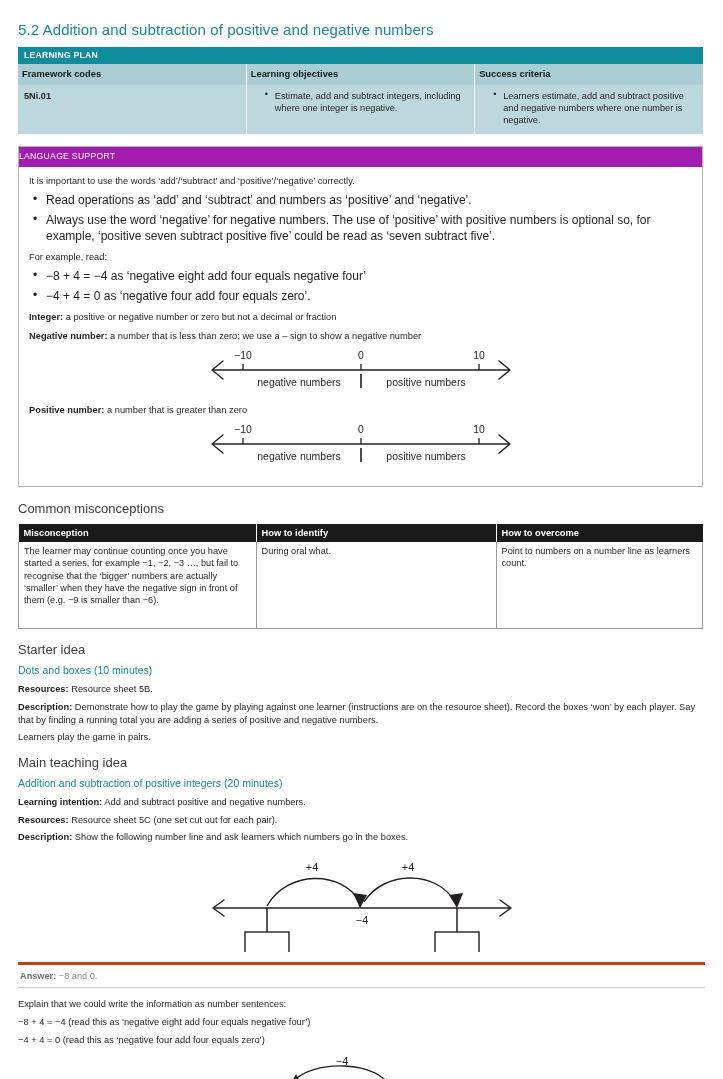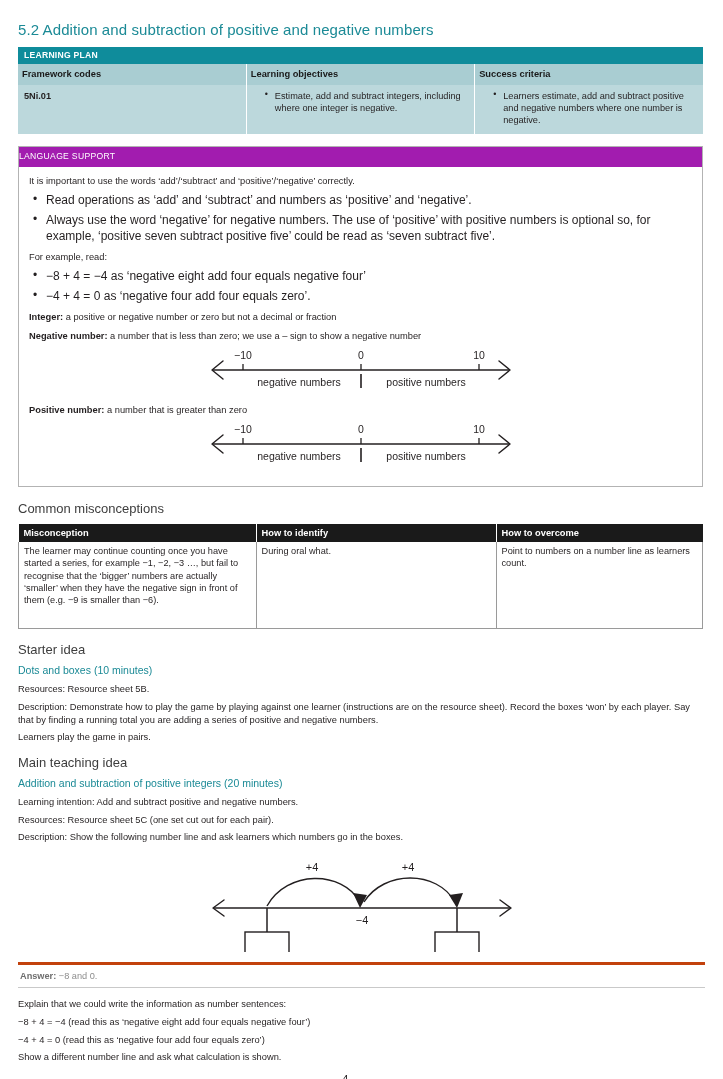--- a/index.html
+++ b/index.html
@@ -174,21 +174,21 @@
   .act-title {
     color: #1b8a96;
     font-size: 10.5px;
     margin: 1px 0 5px 0;
   }
   .act-p {
     margin: 0 0 5px 0;
     font-size: 9.3px;
     line-height: 1.36;
   }
-  .act-p b { font-weight: normal; }
+  .act-p b { font-weight: bold; }
 
   
   .answer-strip {
     border-top: 3px solid #c2410c;
     border-bottom: 1px solid #c9c9c9;
     padding: 5px 2px 5px 2px;
     margin: 10px 0 10px 0;
     color: #8c8c8c;
     font-size: 9.2px;
   }
@@ -345,21 +345,20 @@
       </svg>
     </div>
 
     <div class="answer-strip">
       <b>Answer:</b><span> −8 and 0.</span>
     </div>
 
     <p class="act-p">Explain that we could write the information as number sentences:</p>
     <p class="act-p">−8 + 4 = −4 (read this as ‘negative eight add four equals negative four’)</p>
     <p class="act-p">−4 + 4 = 0 (read this as ‘negative four add four equals zero’)</p>
-    <p class="act-p">Show a different number line and ask what calculation is shown.</p>
 
     <div class="diagram-block bottom">
       <svg width="340" height="95" viewBox="0 0 340 95">
         <line x1="22" y1="44" x2="318" y2="44" stroke="#231f20" stroke-width="1.3"></line>
         <polyline points="32,36 21,44 32,52" fill="none" stroke="#231f20" stroke-width="1.4" stroke-linecap="round" stroke-linejoin="round"></polyline>
         <polyline points="308,36 319,44 308,52" fill="none" stroke="#231f20" stroke-width="1.4" stroke-linecap="round" stroke-linejoin="round"></polyline>
 
         <line x1="44" y1="38" x2="44" y2="50" stroke="#231f20" stroke-width="1.2"></line>
         <line x1="70" y1="38" x2="70" y2="50" stroke="#231f20" stroke-width="1.2"></line>
         <line x1="96" y1="38" x2="96" y2="50" stroke="#231f20" stroke-width="1.2"></line>

